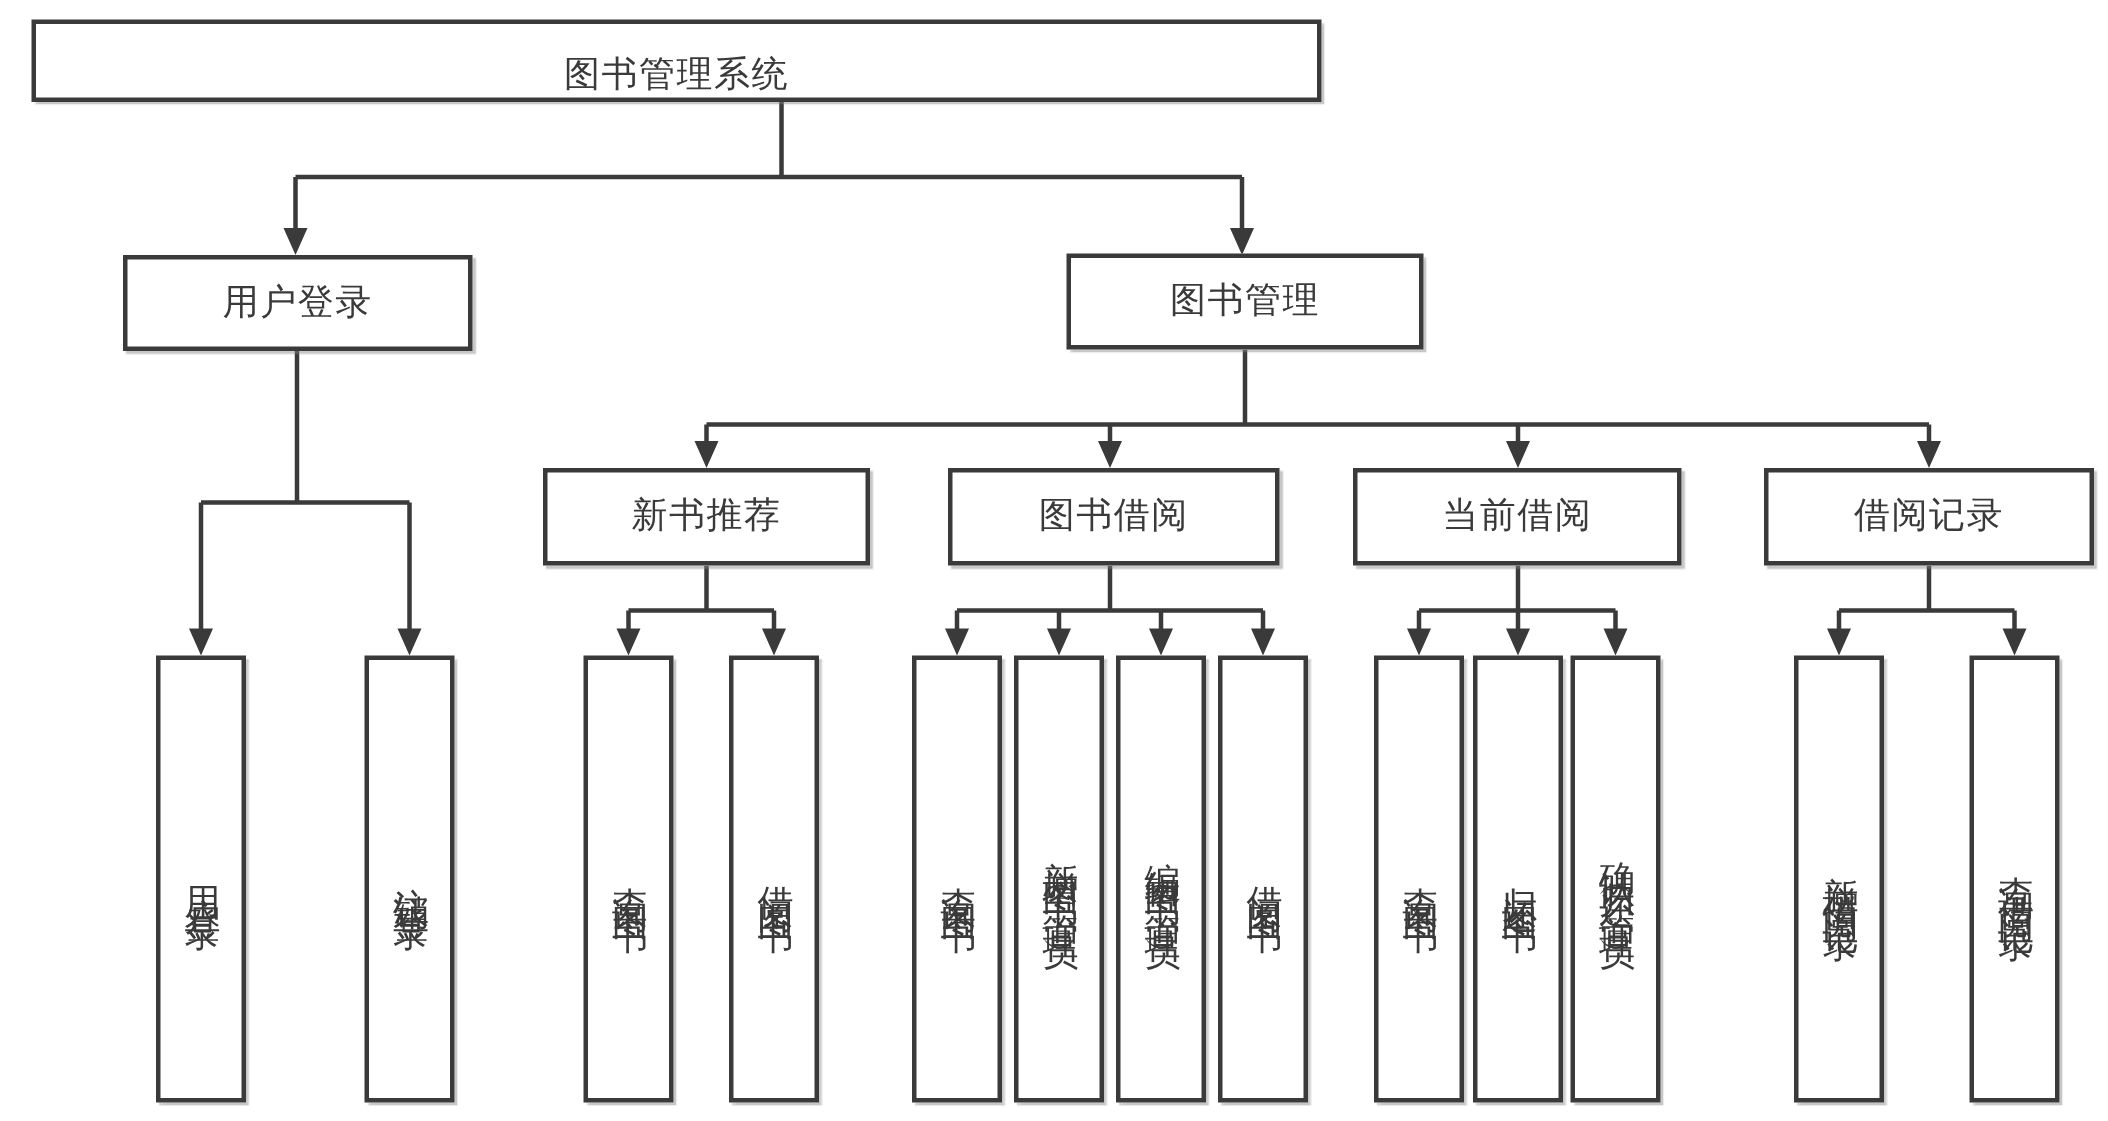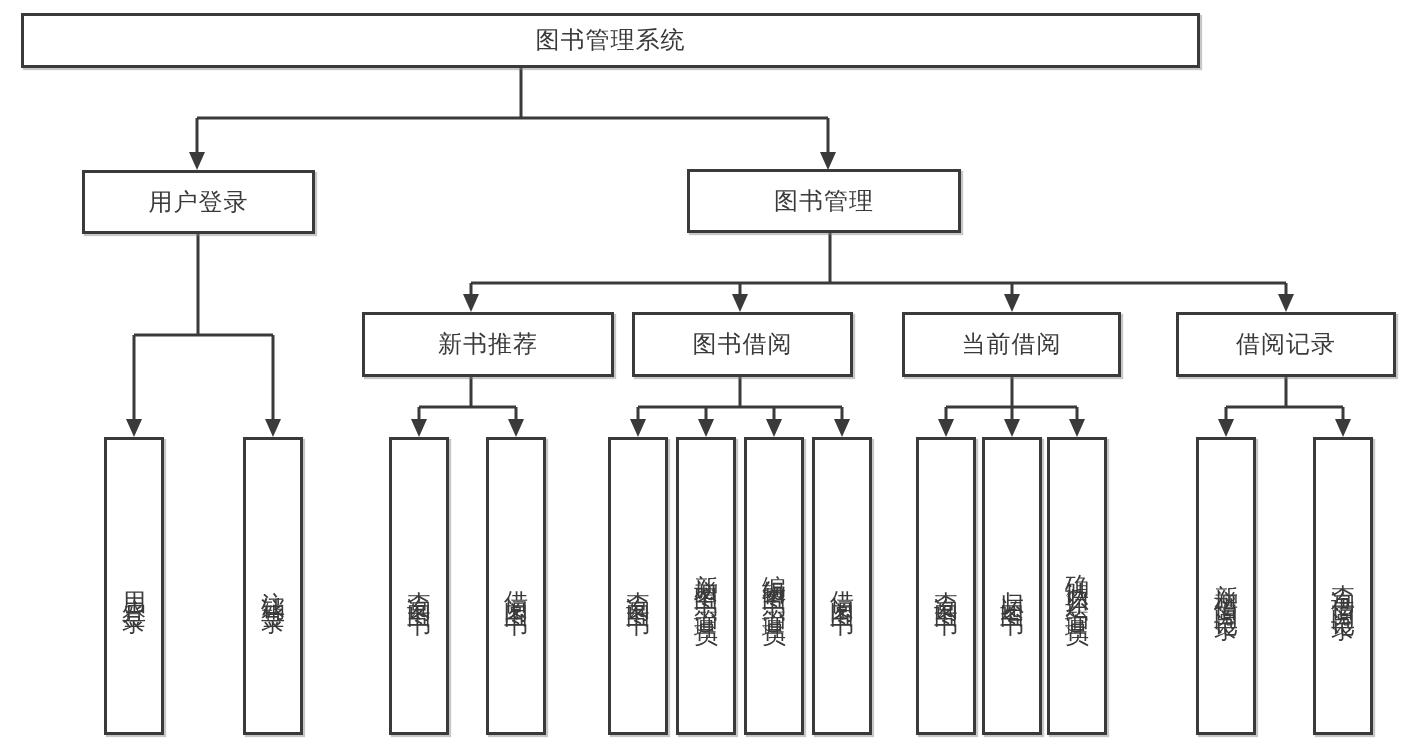--- a/index.html
+++ b/index.html
@@ -26,24 +26,24 @@
   }
   .node .label { font-size: 24px; letter-spacing: 1px; line-height: 1.2; }
   .leaf .label {
     writing-mode: vertical-rl;
     text-orientation: mixed;
     font-size: 24px;
     letter-spacing: 7px;
     line-height: 1;
   }
   
-  .n-root          { left: 21px;   top: 13px;  width: 1179px; height: 55px; }
+  .n-root          { left: 21px;   top: 13px;  width: 860px; height: 55px; align-items: flex-end; }
   .n-user-login    { left: 82px;   top: 170px; width: 233px;  height: 64px; }
-  .n-book-mgmt     { left: 687px;  top: 169px; width: 274px;  height: 64px; }
-  .n-new-books     { left: 362px;  top: 312px; width: 252px;  height: 65px; }
+  .n-book-mgmt     { left: 711px;  top: 169px; width: 238px;  height: 64px; }
+  .n-new-books     { left: 362px;  top: 312px; width: 218px;  height: 65px; }
   .n-book-borrow   { left: 632px;  top: 312px; width: 221px;  height: 65px; }
   .n-current-borrow{ left: 902px;  top: 312px; width: 219px;  height: 65px; }
   .n-borrow-records{ left: 1176px; top: 312px; width: 220px;  height: 65px; }
   
   .leaf { top: 437px; width: 60px; height: 298px; }
   .l-1a { left: 104px; }  .l-1b { left: 243px; }
   .l-2a { left: 389px; }  .l-2b { left: 486px; }
   .l-3a { left: 608px; }  .l-3b { left: 676px; }
   .l-3c { left: 744px; }  .l-3d { left: 812px; }
   .l-4a { left: 916px; }  .l-4b { left: 982px; }

